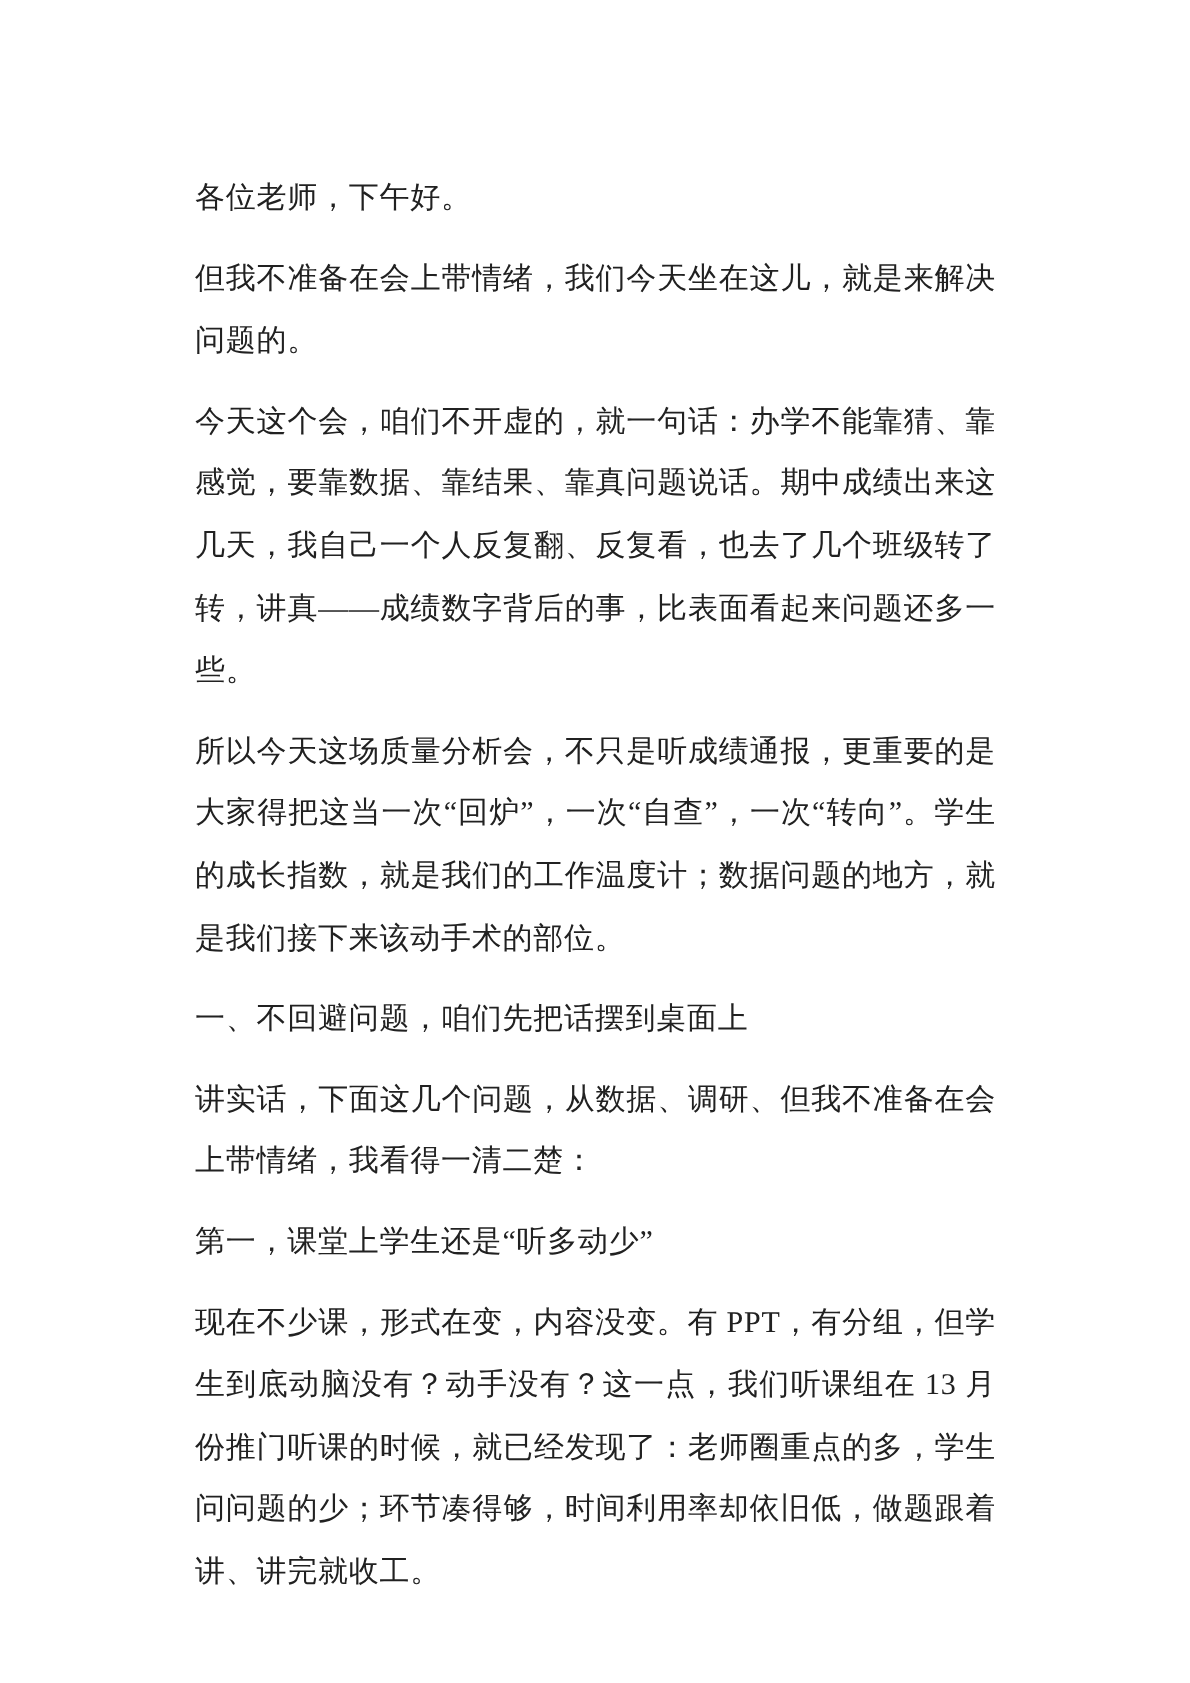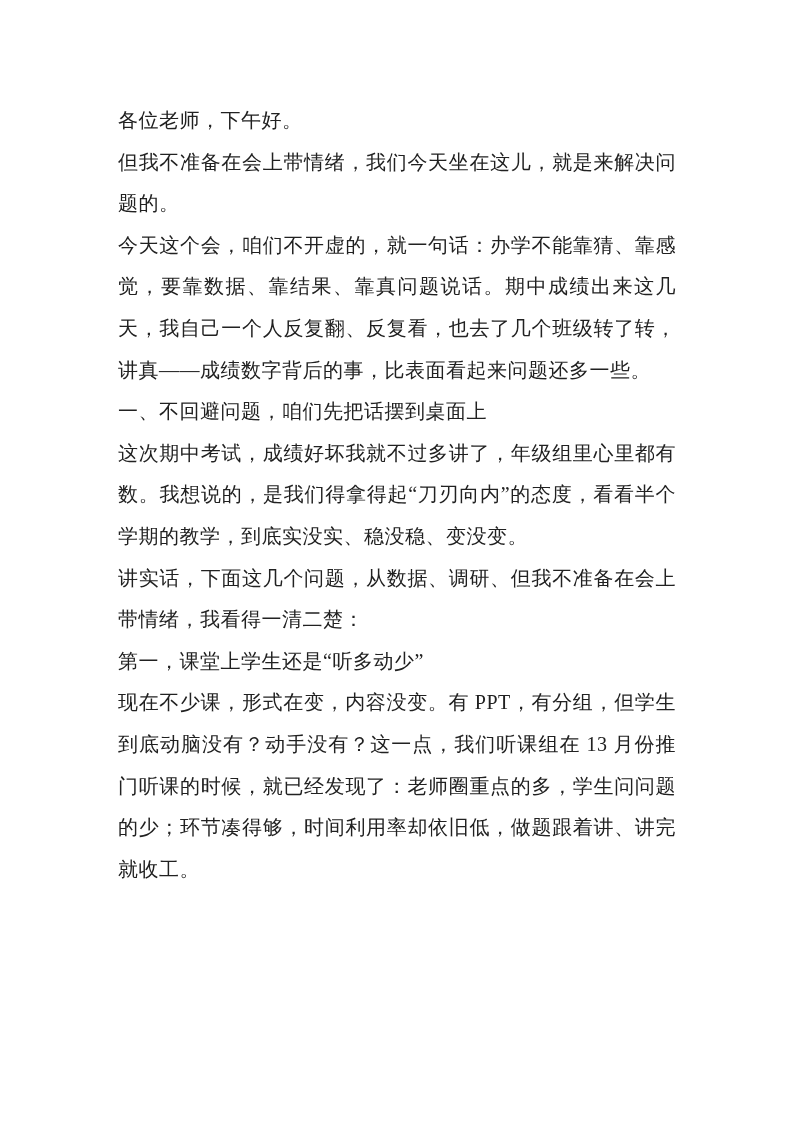--- a/index.html
+++ b/index.html
@@ -30,35 +30,35 @@
     width:558px;
     color:var(--text-color);
     font-size:20px;
     line-height:41.6px;
     text-align:justify;
     letter-spacing:0.5px;
     word-break:normal;
     overflow-wrap:break-word;
   }
   .content p{
-    margin:0;
+    margin:12px;
     padding:0;
   }
   .content p.heading{
     
     font-weight:normal;
   }
 </style>
 </head>
 <body>
 
 <div class="page">
   <div class="content">
     <p>各位老师，下午好。</p>
     <p>但我不准备在会上带情绪，我们今天坐在这儿，就是来解决问题的。</p>
     <p>今天这个会，咱们不开虚的，就一句话：办学不能靠猜、靠感觉，要靠数据、靠结果、靠真问题说话。期中成绩出来这几天，我自己一个人反复翻、反复看，也去了几个班级转了转，讲真——成绩数字背后的事，比表面看起来问题还多一些。</p>
+    <p>所以今天这场质量分析会，不只是听成绩通报，更重要的是大家得把这当一次“回炉”，一次“自查”，一次“转向”。学生的成长指数，就是我们的工作温度计；数据问题的地方，就是我们接下来该动手术的部位。</p>
     <p class="heading">一、不回避问题，咱们先把话摆到桌面上</p>
-    <p>这次期中考试，成绩好坏我就不过多讲了，年级组里心里都有数。我想说的，是我们得拿得起“刀刃向内”的态度，看看半个学期的教学，到底实没实、稳没稳、变没变。</p>
     <p>讲实话，下面这几个问题，从数据、调研、但我不准备在会上带情绪，我看得一清二楚：</p>
     <p class="heading">第一，课堂上学生还是“听多动少”</p>
     <p>现在不少课，形式在变，内容没变。有 PPT，有分组，但学生到底动脑没有？动手没有？这一点，我们听课组在 13 月份推门听课的时候，就已经发现了：老师圈重点的多，学生问问题的少；环节凑得够，时间利用率却依旧低，做题跟着讲、讲完就收工。</p>
   </div>
 </div>
 
 </body></html>

